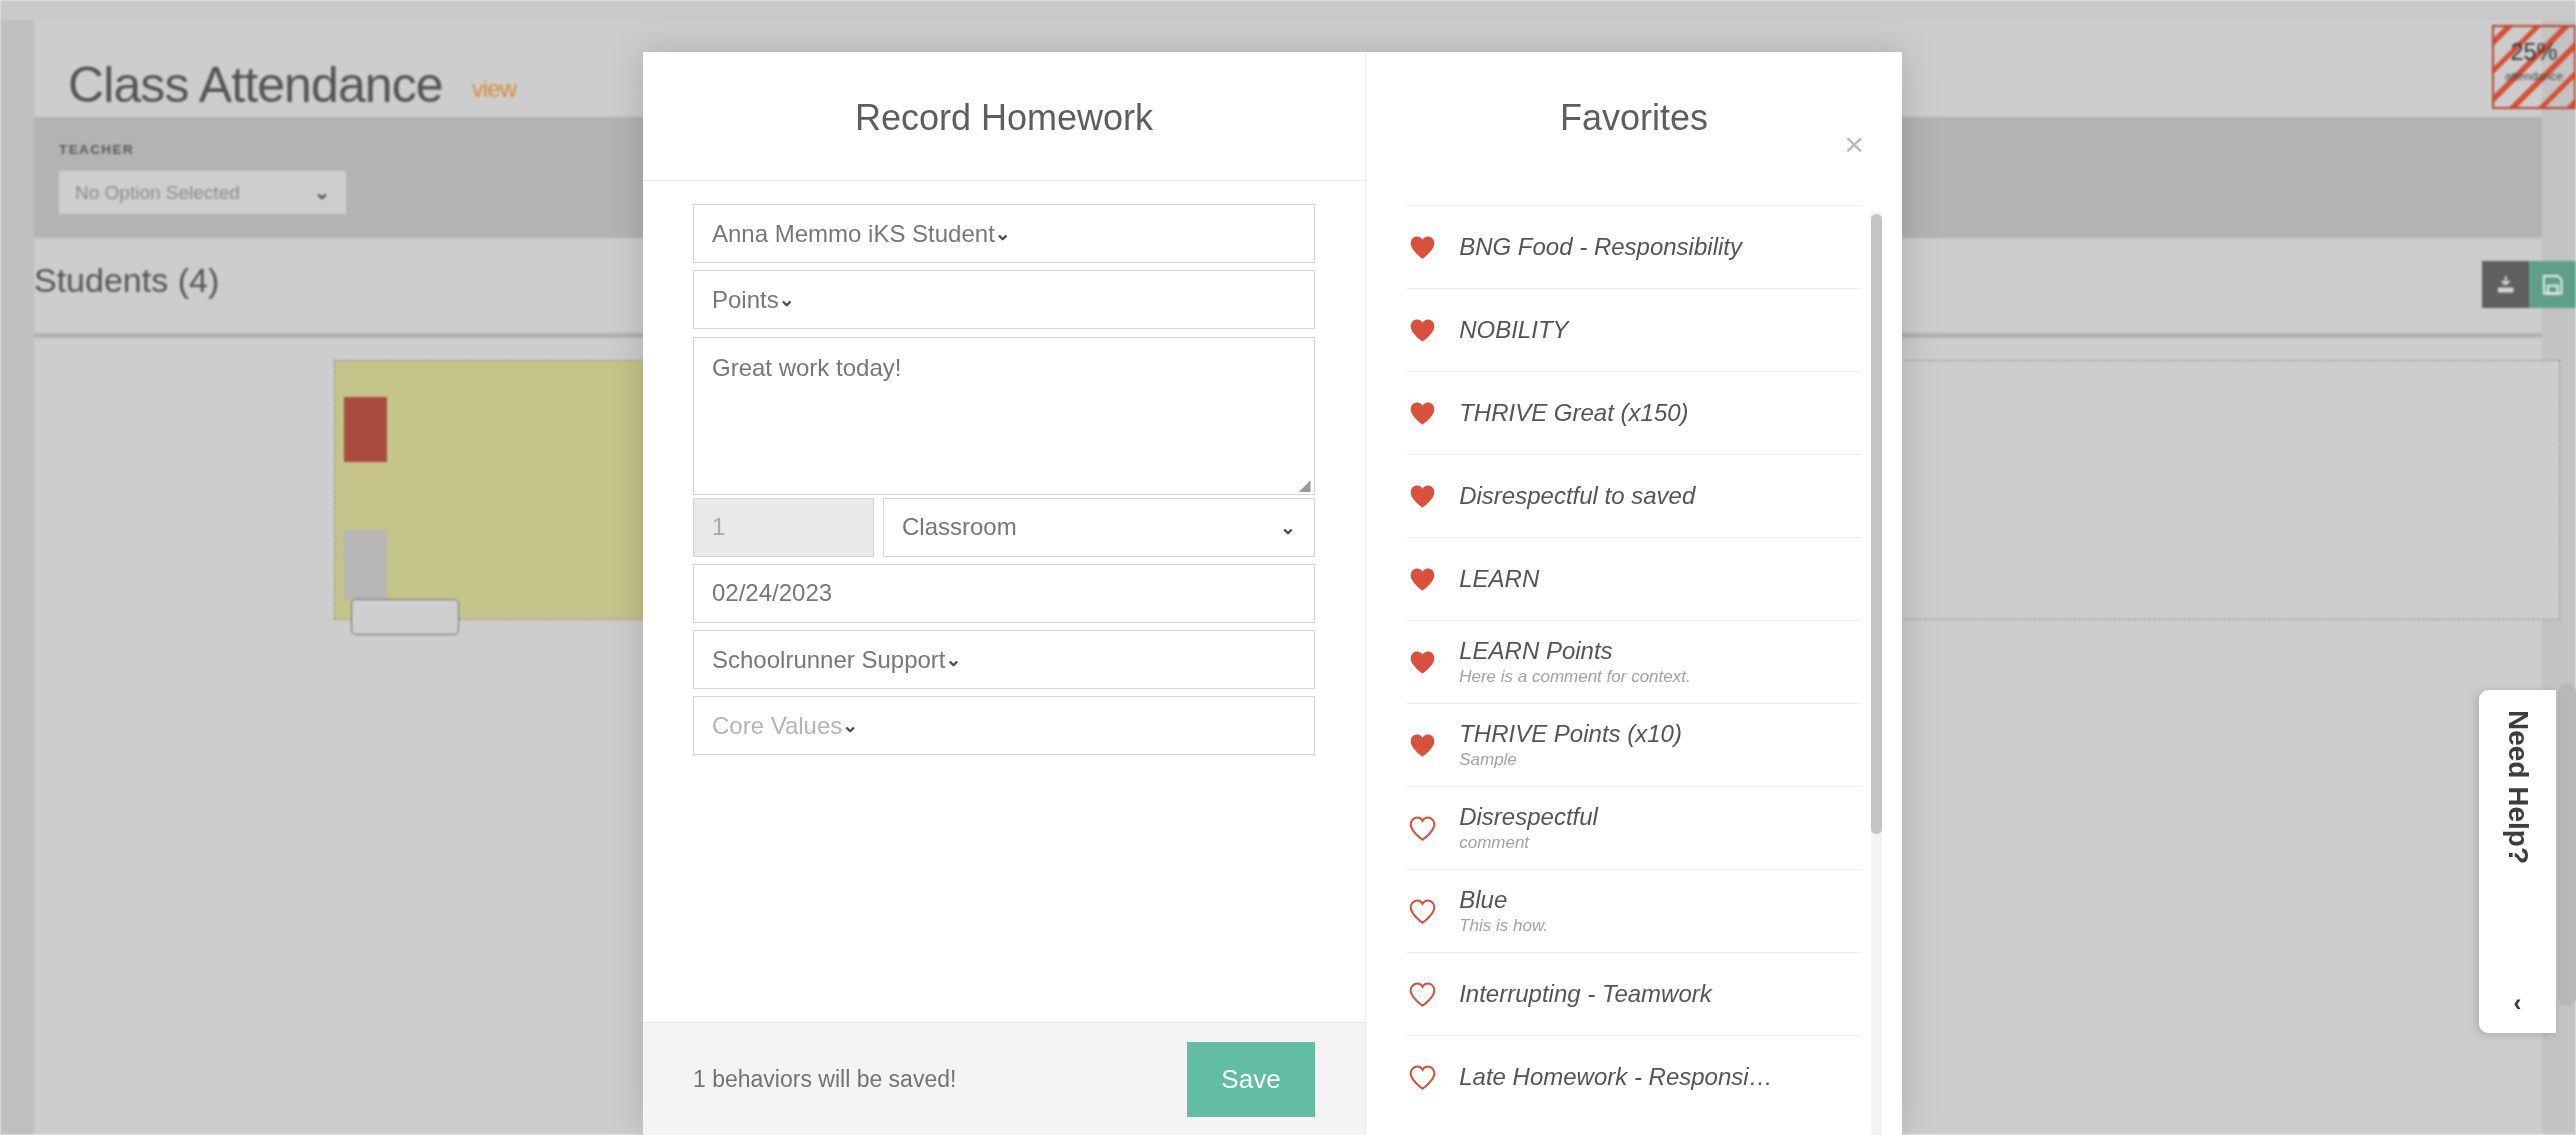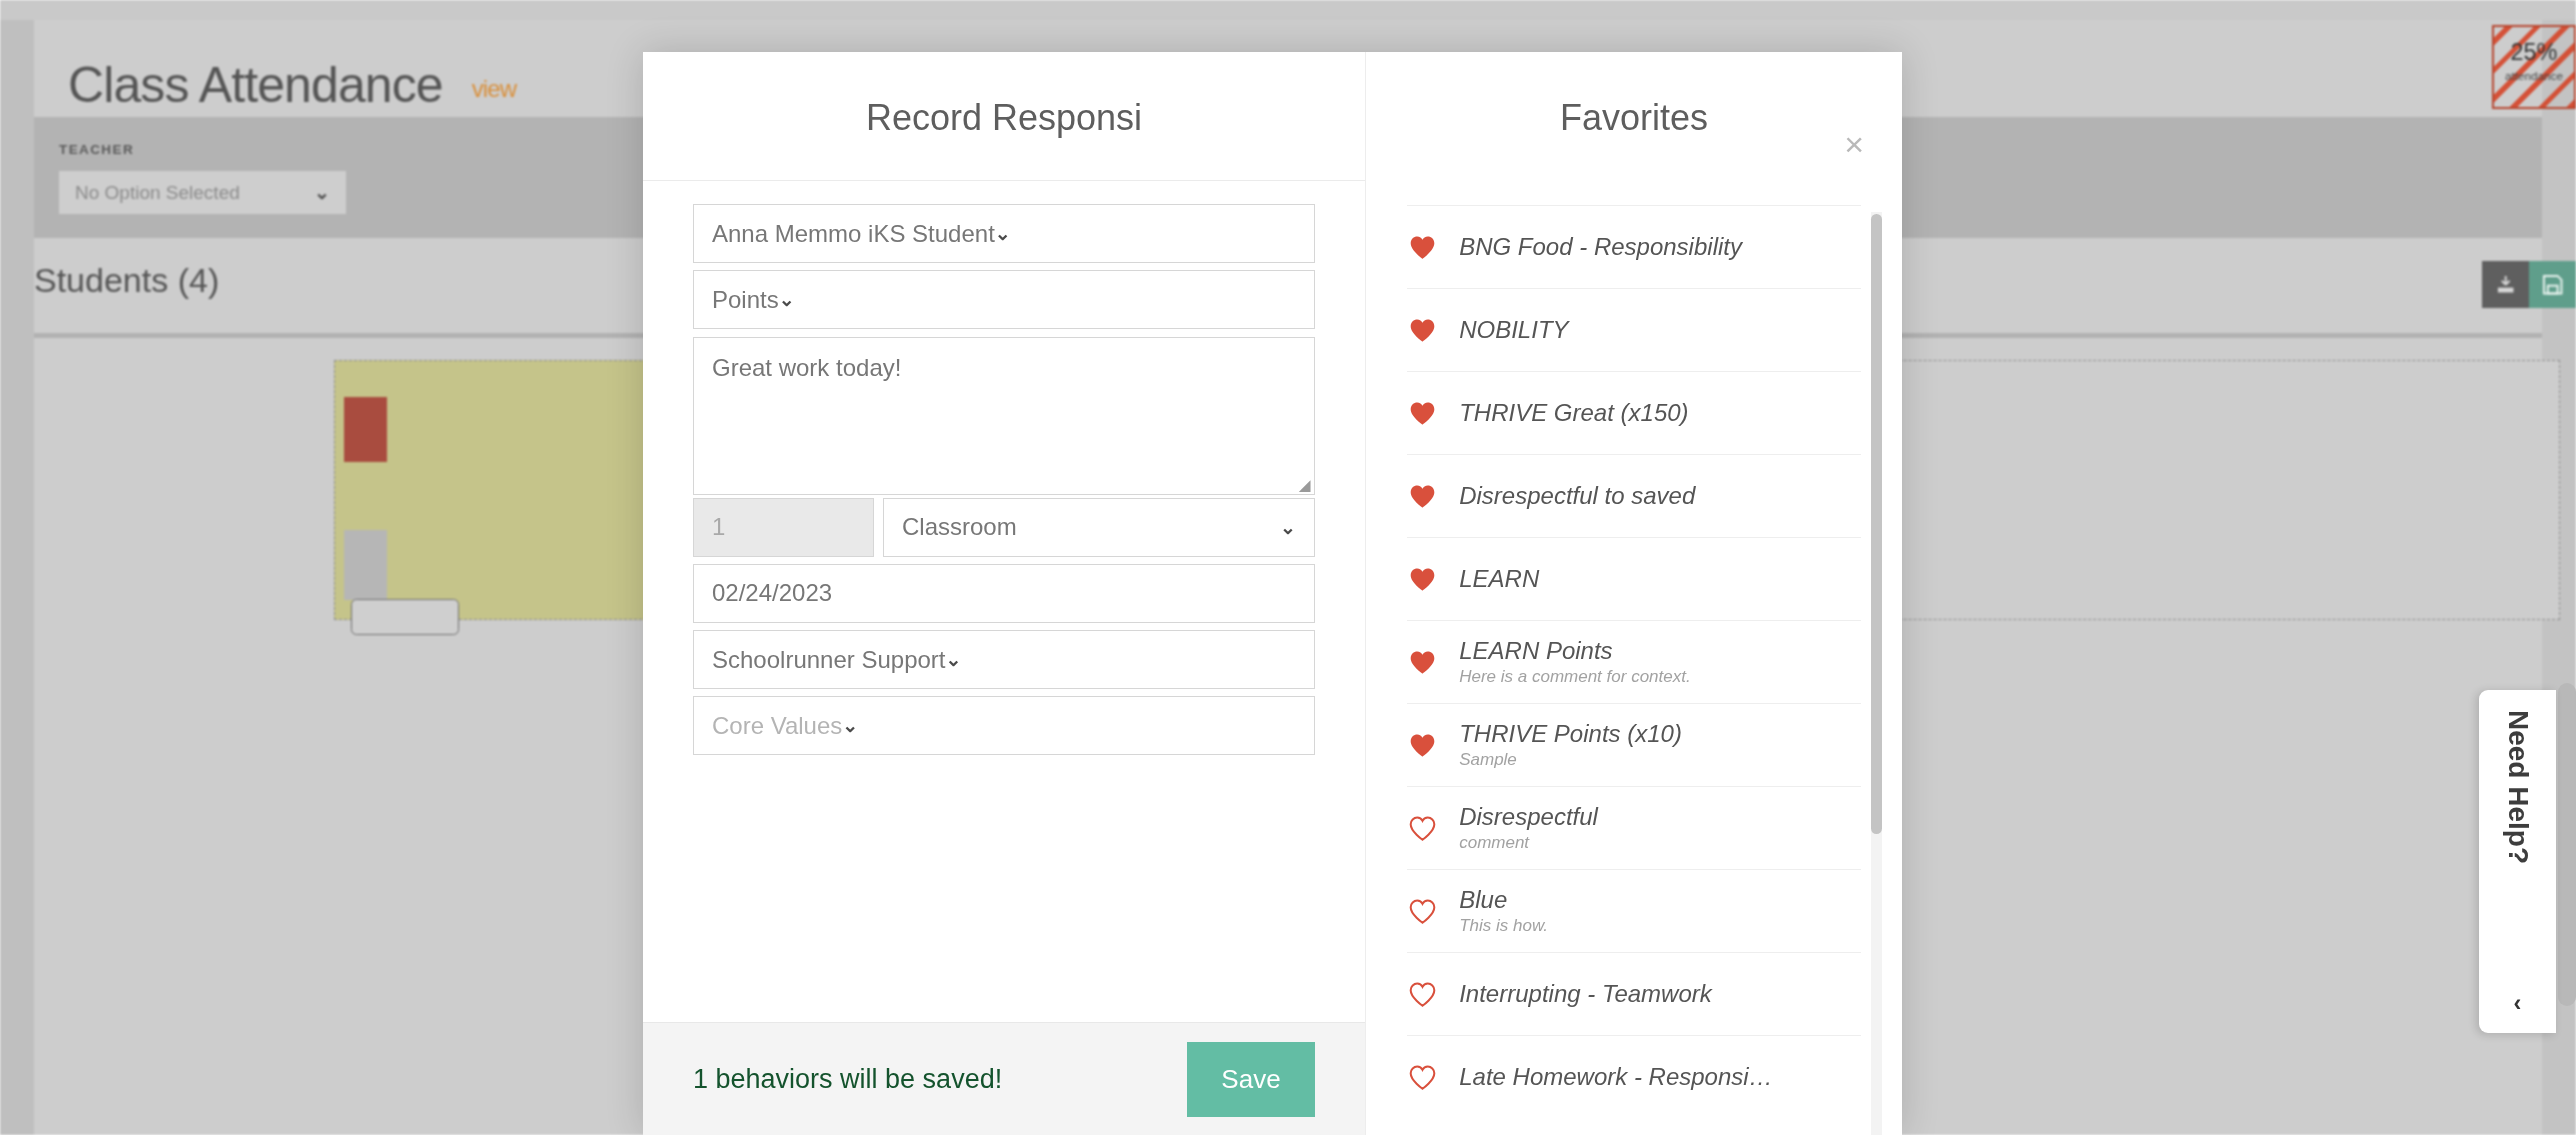--- a/index.html
+++ b/index.html
@@ -159,21 +159,21 @@
     flex: 1; border: 1.8px solid #d6d6d6; background: #fff;
     height: 59px; display: flex; align-items: center; justify-content: space-between;
     padding: 0 18px; font-size: 24px; font-weight: 300; color: #777;
   }
 
   .modal-footer {
     background: #f4f4f4; border-top: 0.9px solid #e8e8e8;
     height: 113px; display: flex; align-items: center;
     justify-content: space-between; padding: 0 50px;
   }
-  .footer-note { font-size: 27px; font-weight: 300; color: #14532d; }
+  .footer-note { font-size: 23px; font-weight: 300; color: #737373; }
   .save-btn {
     background: #63bda4; color: #fff; border: none;
     width: 128px; height: 75px; font-size: 26px; font-weight: 300;
     font-family: "Liberation Sans", sans-serif; cursor: pointer;
   }
 
   
   .fav-close {
     position: absolute; right: 38px; top: 75px;
     font-size: 34px; color: #b9b9b9; line-height: 1; cursor: pointer;
@@ -310,21 +310,21 @@
         <div class="sc-pill"></div>
       </div>
     </div>
 
   </div>
 </div>
 
 <div id="modal-shell">
 
   <div class="modal-left">
-    <div class="modal-title">Record Responsi</div>
+    <div class="modal-title">Record Homework</div>
     <div class="modal-divider"></div>
 
     <div class="form-area">
 
       <div class="fld">
         <span>Anna Memmo iKS Student</span>
         <span class="chev">⌄</span>
       </div>
 
       <div class="fld">

